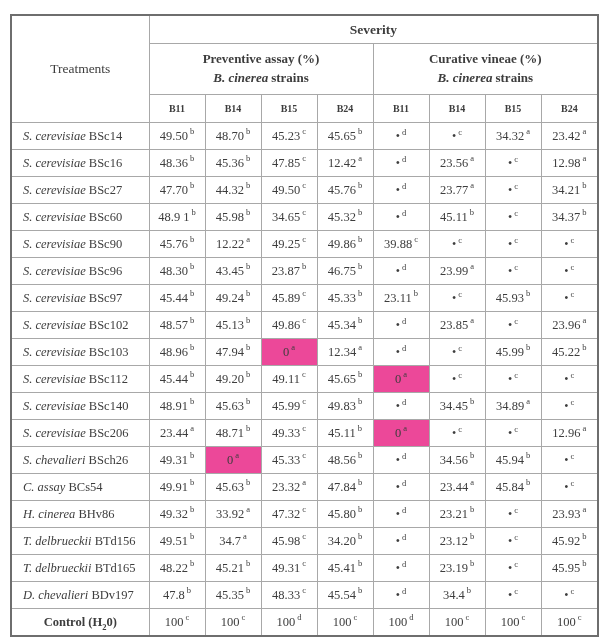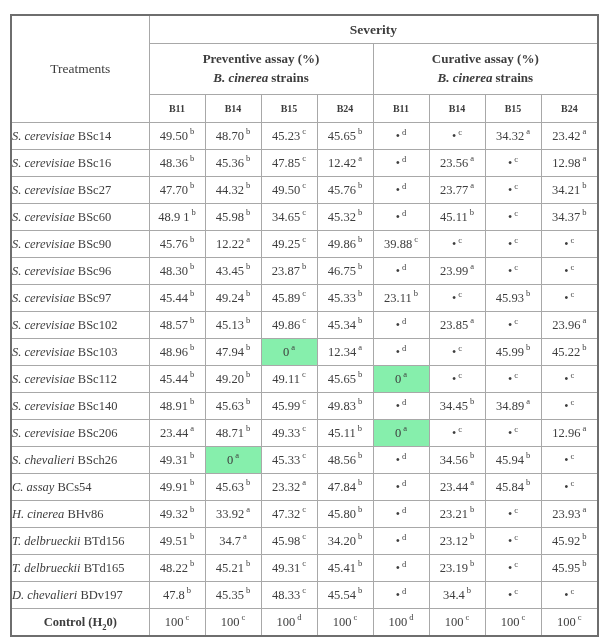--- a/index.html
+++ b/index.html
@@ -13,27 +13,27 @@
     border:2px solid #6e6e6e;
   }
   th, td { border:1px solid #a8a8a8; color:#3d3d3d; padding:0; }
   th.corner { font-weight:normal; font-size:13.5px; text-align:center; vertical-align:middle; }
   th.sev { font-weight:bold; font-size:13.5px; text-align:center; height:27px; vertical-align:middle;margin-top:24px; }
   th.group { font-weight:bold; font-size:13px; text-align:center; height:50px; vertical-align:middle; line-height:1.45;margin-left:9px; }
   th.group em { font-style:italic; }
   .strains-word { margin-left:3px; }
   th.strain { font-weight:bold; font-size:10px; text-align:center; height:27px; vertical-align:middle; }
   tbody td { height:26px; vertical-align:middle; font-size:12.5px; }
-  td.name { text-align:left; }
+  td.name { text-align:left; padding-left:11px; }
   td.name em { font-style:italic; }
   td.name.center { text-align:center; padding-left:0;font-weight:bold; }
   td.val { text-align:center; }
   td.val sup { font-size:8.5px; margin-left:2px; line-height:0; }
   td.val.dot { font-size:12px; }
-  td.shaded { background:#86efac; }
+  td.shaded { background:#ec4899; }
   sub { font-size:8.5px; line-height:0; }
 </style>
 </head>
 <body>
 
 <div class="page">
   <table class="sev-table">
     <colgroup>
       <col style="width:138px">
       <col style="width:56px">
@@ -49,21 +49,21 @@
       <tr>
         <th class="corner" rowspan="3">Treatments</th>
         <th class="sev" colspan="8">Severity</th>
       </tr>
       <tr>
         <th class="group" colspan="4">
           <div>Preventive assay (%)</div>
           <div><em>B. cinerea</em><span class="strains-word">strains</span></div>
         </th>
         <th class="group" colspan="4">
-          <div>Curative assay (%)</div>
+          <div>Curative vineae (%)</div>
           <div><em>B. cinerea</em><span class="strains-word">strains</span></div>
         </th>
       </tr>
       <tr>
           <th class="strain">B11</th>
           <th class="strain">B14</th>
           <th class="strain">B15</th>
           <th class="strain">B24</th>
           <th class="strain">B11</th>
           <th class="strain">B14</th>

